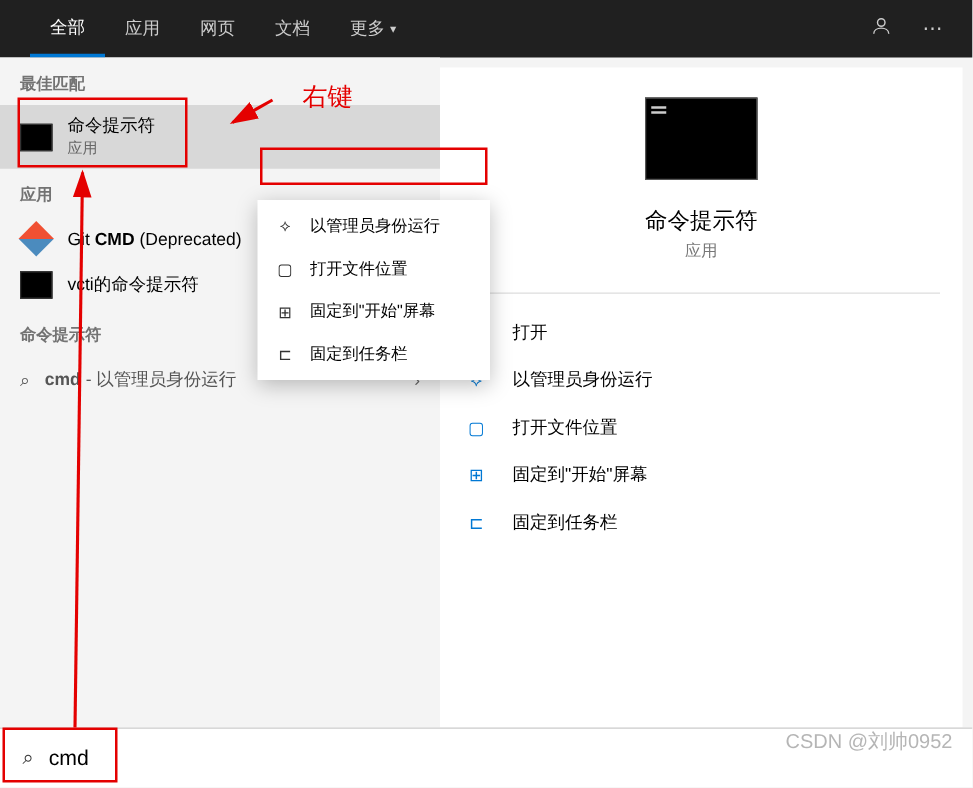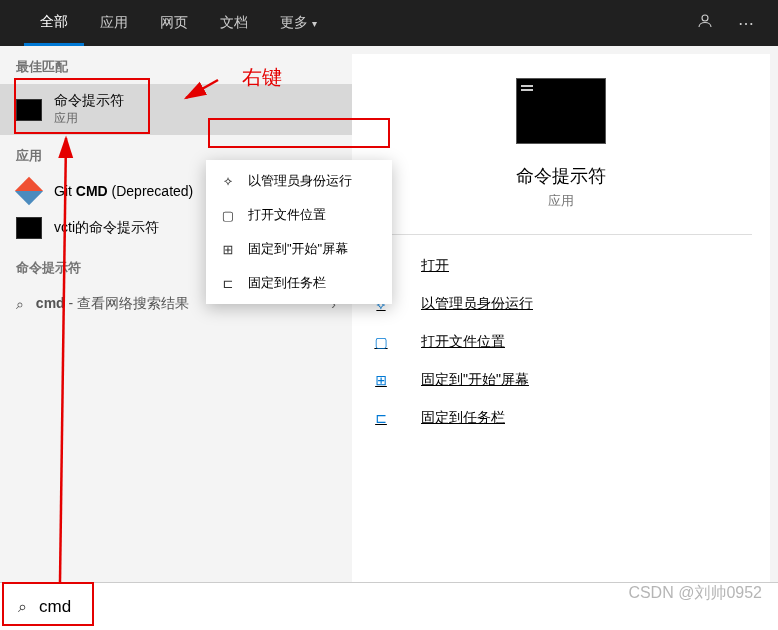--- a/index.html
+++ b/index.html
@@ -37,21 +37,21 @@
     .ctx-item { display: flex; align-items: center; padding: 8px 14px; gap: 12px; font-size: 13px; cursor: pointer; }
     .ctx-icon { width: 16px; font-size: 13px; color: #333; flex-shrink: 0; text-align: center; }
     
     .preview-icon { width: 90px; height: 66px; background: #000; margin: 0 auto 20px; position: relative; border: 1px solid #555; }
     .preview-icon::before { content: ""; position: absolute; top: 6px; left: 4px; width: 12px; height: 2px; background: #ccc; box-shadow: 0 4px 0 #ccc; }
     .preview-title { text-align: center; font-size: 18px; font-weight: 400; color: #000; margin-bottom: 4px; }
     .preview-sub { text-align: center; font-size: 13px; color: #777; margin-bottom: 24px; }
     .preview-divider { border-top: 1px solid #ddd; margin: 0 18px 12px; }
     
     .action-list { padding: 0 12px; }
-    .action-item { display: flex; align-items: center; padding: 10px 8px; gap: 31px; font-size: 14px; cursor: pointer; text-decoration: underline; }
+    .action-item { display: flex; align-items: center; padding: 10px 8px; gap: 20px; font-size: 14px; cursor: pointer; }
     .action-icon { width: 18px; text-align: center; color: #0078d4; font-size: 14px; }
     
     .search-bar { position: absolute; bottom: 0; left: 0; right: 0; height: 48px; background: #fff; border-top: 1px solid #ccc; display: flex; align-items: center; padding: 0 18px; gap: 12px; }
     .search-bar-icon { font-size: 16px; color: #333; }
     .search-input { border: none; outline: none; font-size: 17px; flex: 1; background: transparent; }
     
     .annot-box { position: absolute; border: 2px solid #e40000; pointer-events: none; z-index: 200; }
     .annot-text { position: absolute; color: #e40000; font-size: 20px; z-index: 200; pointer-events: none; margin-left: 24px; }
     .watermark { position: absolute; bottom: 26px; right: 16px; color: rgba(120,120,120,0.55); font-size: 16px; z-index: 50; pointer-events: none; text-align: center; }
     
@@ -109,21 +109,21 @@
       <div class="result-icon cmd-icon"></div>
       <div class="result-text">
         <span class="result-title"><span>vcti</span><span>的命令提示符</span></span>
       </div>
     </div>
 
     <div class="section-header">命令提示符</div>
 
     <div class="search-web-item">
       <span class="search-icon-small">⌕</span>
-      <span class="result-title" style="color:#555"><b>cmd</b><span> - 查看网络搜索结果</span></span>
+      <span class="result-title" style="color:#555"><b>cmd</b><span> - 以管理员身份运行</span></span>
       <span class="result-chevron">›</span>
     </div>
 
     <div class="context-menu">
       <div class="ctx-item">
         <span class="ctx-icon">⟡</span>
         <span>以管理员身份运行</span>
       </div>
       <div class="ctx-item">
         <span class="ctx-icon">▢</span>

